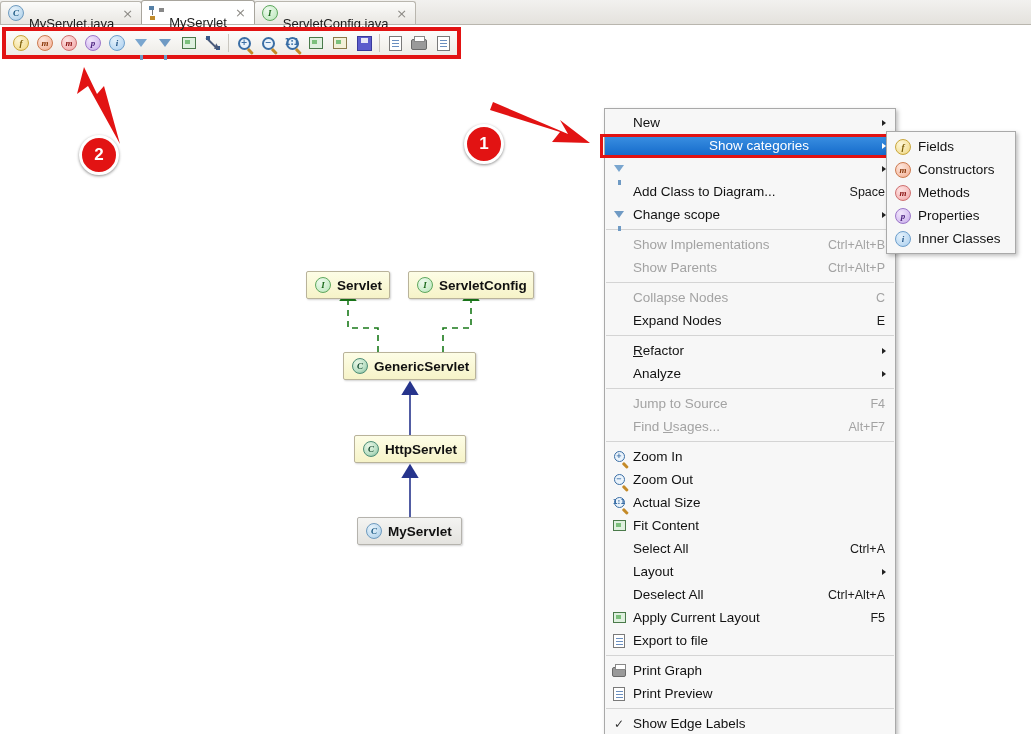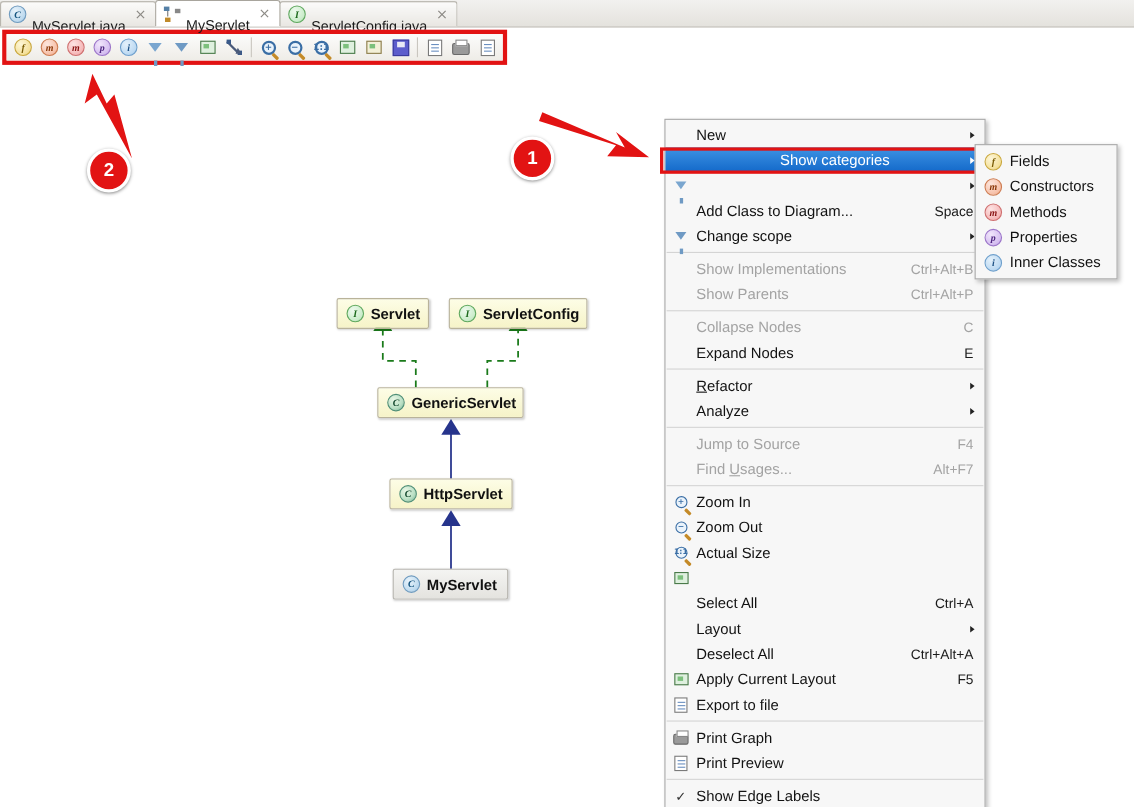--- a/index.html
+++ b/index.html
@@ -440,20 +440,21 @@
         <span class="mag" style="width:11px;height:11px;border-width:1.6px;">
           <b style="font-size:7px;">1:1</b>
         </span>
       </span>
       <span class="mlabel">Actual Size</span>
     </div>
     <div class="mi">
       <span class="micon">
         <span class="boxicon" style="width:13px;height:11px;"></span>
       </span>
+      <span class="mlabel">Fit Content</span>
     </div>
     <div class="mi">
       <span class="mlabel">Select All</span>
       <span class="mshort">Ctrl+A</span>
     </div>
     <div class="mi">
       <span class="mlabel">Layout</span>
       <span class="marrow"></span>
     </div>
     <div class="mi">

